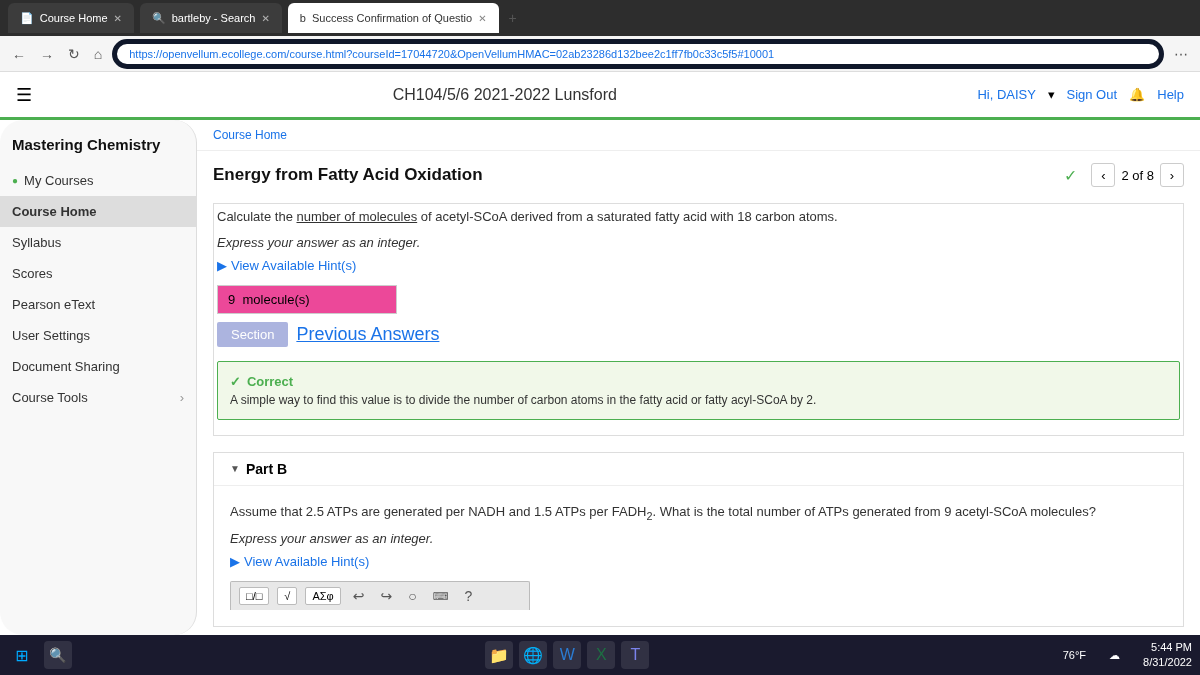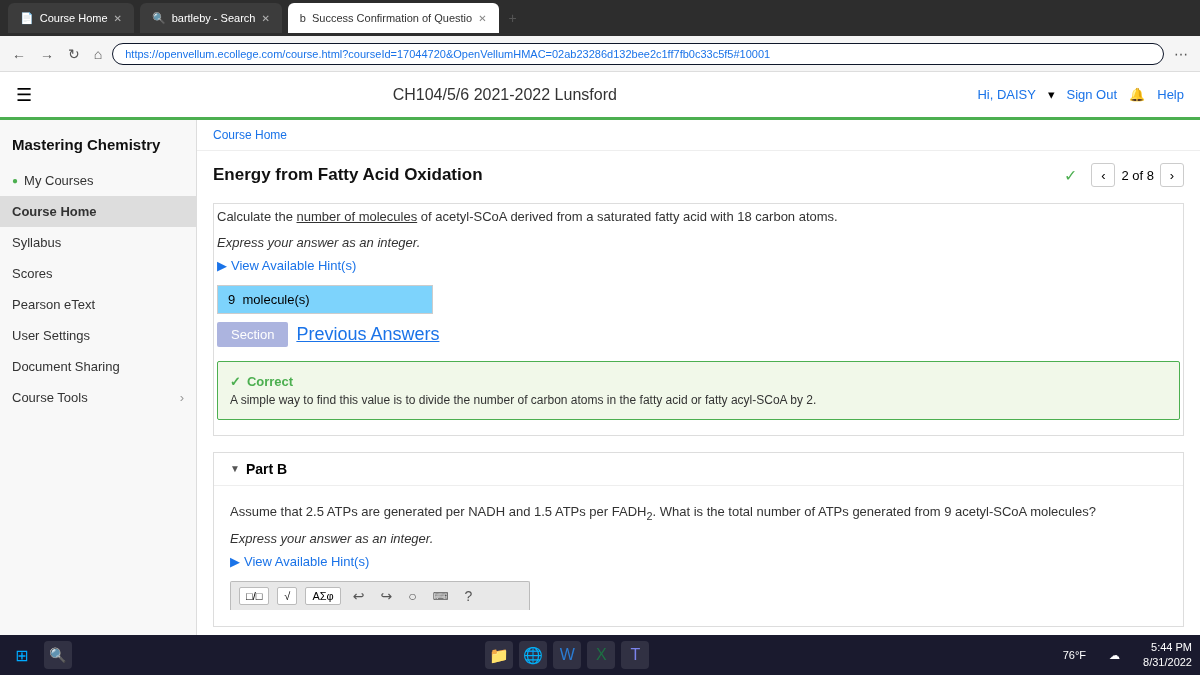--- a/index.html
+++ b/index.html
@@ -5,36 +5,36 @@
     * { box-sizing: border-box; margin: 0; padding: 0; }
     body { font-family: Arial, sans-serif; font-size: 13px; background: #fff; overflow: hidden; }
 
     
     .browser-chrome { background: #2d2d2d; color: #fff; height: 36px; display: flex; align-items: center; padding: 0 8px; gap: 6px; }
     .tab { background: #3c3c3c; border-radius: 6px 6px 0 0; padding: 6px 12px; font-size: 11px; display: flex; align-items: center; gap: 6px; height: 30px; }
     .tab.active { background: #fff; color: #333; }
     .tab-close { cursor: pointer; opacity: 0.6; font-size: 10px; }
     .browser-nav { background: #f5f5f5; display: flex; align-items: center; padding: 4px 8px; gap: 6px; border-bottom: 1px solid #ddd; height: 36px; }
     .nav-btn { background: none; border: none; cursor: pointer; font-size: 14px; color: #555; padding: 4px; }
-    .address-bar { flex: 1; border: 1px solid #0f172a; border-radius: 20px; padding: 4px 12px; font-size: 11px; color: #1a73e8; background: #fff; }
+    .address-bar { flex: 1; border: 5px solid #0f172a; border-radius: 20px; padding: 4px 12px; font-size: 11px; color: #1a73e8; background: #fff; }
 
     
     .page-header { background: #fff; border-bottom: 3px solid #4caf50; display: flex; align-items: center; justify-content: space-between; padding: 0 16px; height: 48px; }
     .header-title { font-size: 16px; color: #333; text-align: center; flex: 1; }
     .header-right { display: flex; align-items: center; gap: 12px; font-size: 13px; }
     .header-hamburger { font-size: 18px; cursor: pointer; }
     .hi-user { color: #1a73e8; cursor: pointer; }
     .sign-out { color: #1a73e8; cursor: pointer; text-decoration: none; }
     .bell-icon { color: #333; }
 
     
     .main-layout { display: flex; height: calc(675px - 36px - 36px - 48px - 40px); }
 
     
-    .sidebar { width: 197px; background: #f8f8f8; border-right: 1px solid #ddd; padding-top: 8px; flex-shrink: 0; }
+    .sidebar { width: 197px; background: #f8f8f8; border-right: 1px solid #ddd; padding-top: 8px; flex-shrink: 0; border-radius: 23px; }
     .sidebar-brand { font-size: 15px; font-weight: bold; color: #111; padding: 8px 12px 12px; }
     .sidebar-item { padding: 8px 12px; cursor: pointer; font-size: 13px; color: #333; display: flex; align-items: center; gap: 6px; }
     .sidebar-item.active { background: #ddd; font-weight: bold; }
     .sidebar-item .dot { color: #4caf50; font-size: 10px; }
     .sidebar-item .arrow { margin-left: auto; color: #999; }
 
     
     .content { flex: 1; overflow-y: auto; padding: 0; background: #fff; }
     .breadcrumb { padding: 8px 16px; color: #666; font-size: 12px; border-bottom: 1px solid #eee; }
     .breadcrumb a { color: #1a73e8; text-decoration: none; cursor: pointer; }
@@ -187,21 +187,21 @@
       <div style="border:1px solid #ddd;margin-bottom:16px;padding:3px;">
         <p class="question-text">
           Calculate the <span class="underline">number of molecules</span> of acetyl-SCoA derived from a saturated fatty acid with 18 carbon atoms.
         </p>
         <p class="express-text">Express your answer as an integer.</p>
         <div class="hint-link">
           <span>▶</span>
           <span>View Available Hint(s)</span>
         </div>
         <div class="answer-row">
-          <input class="answer-input" type="text" style="width: 216px; background: #7dd3fc;" value="9  molecule(s)">
+          <input class="answer-input" type="text" style="width: 180px; background: #ec4899;" value="9  molecule(s)">
         </div>
         <div class="sub-btn-row">
           <button class="btn-submit" style="opacity:0.5;">Section</button>
           <button class="btn-prev-answers">Previous Answers</button>
         </div>
 
         <div class="correct-box" style="margin-top:14px;">
           <div class="correct-title">
             <span>✓</span>
             <span>Correct</span>

